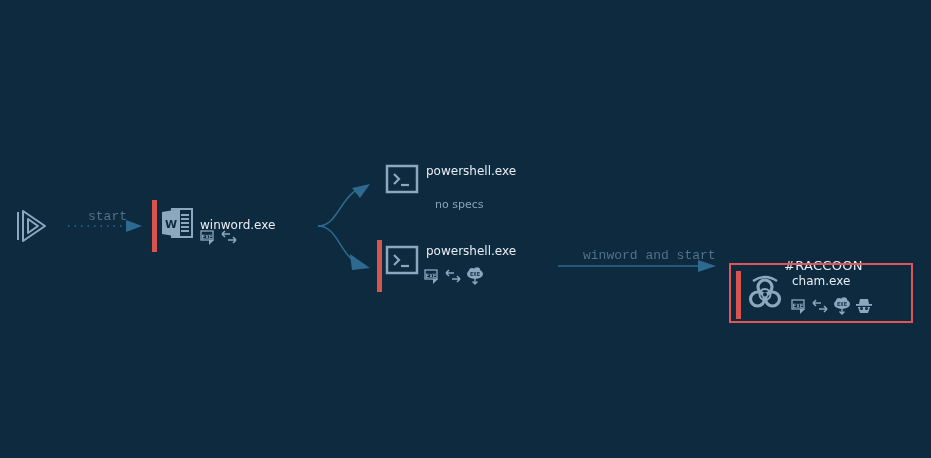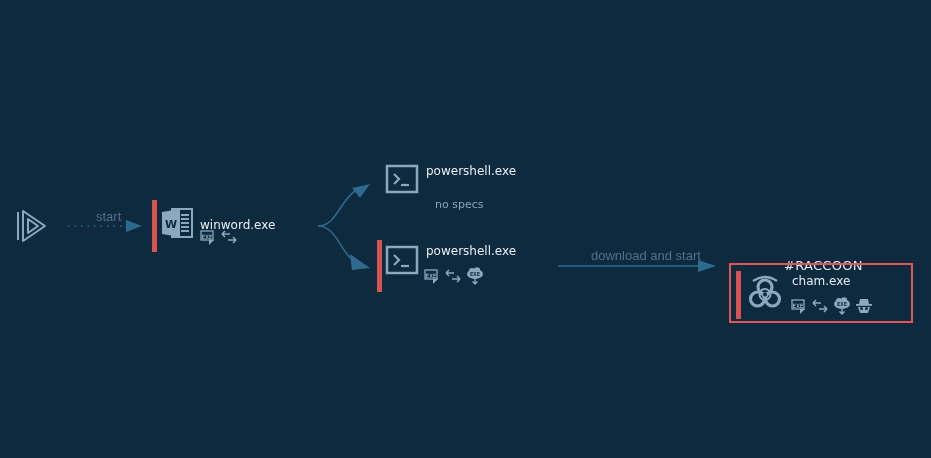--- a/index.html
+++ b/index.html
@@ -6,21 +6,21 @@
     body {
       width:931px; height:458px; overflow:hidden;
       background:#0e2a3f;
       font-family:"DejaVu Sans", "Liberation Sans", sans-serif;
       position:relative;
     }
     .abs { position:absolute; }
     .red-bar { position:absolute; background:#d9534f; width:5px; }
     .node-title { position:absolute; color:#e8eef3; font-size:12px; white-space:nowrap; }
     .sub { position:absolute; color:#8aa3b8; font-size:11px; white-space:nowrap; }
-    .edge-label { position:absolute; color:#52708a; font-family:Liberation Sans, sans-serif; font-size:13px; white-space:nowrap;margin-left:8px; }
+    .edge-label { position:absolute; color:#52708a; font-family:Liberation Mono, monospace; font-size:13px; white-space:nowrap; }
     .tag { position:absolute; color:#e8eef3; font-size:13px; letter-spacing:0.3px;margin-top:34px; }
     .icons-row { position:absolute; display:flex; align-items:center; gap:4px; height:16px; }
     .icons-row svg { display:block; }
     .highlight-box { position:absolute; border:2px solid #e05558; box-sizing:border-box; }
     svg.lines { position:absolute; left:0; top:0; }
   </style>
 </head>
 <body>
 
 <svg class="lines" width="931" height="458">
@@ -116,21 +116,21 @@
     <svg width="18" height="18" viewBox="0 0 18 18">
       <ellipse cx="9" cy="7" rx="8" ry="5" fill="#8ba8bf"></ellipse>
       <circle cx="6" cy="4" r="3" fill="#8ba8bf"></circle>
       <circle cx="11" cy="3.5" r="3.2" fill="#8ba8bf"></circle>
       <text x="9" y="9" text-anchor="middle" font-size="5.5" font-family="DejaVu Sans Mono, monospace" fill="#0e2a3f" font-weight="bold">EXE</text>
       <path d="M9,12 L9,17 M6.5,14.5 L9,17 L11.5,14.5" stroke="#8ba8bf" stroke-width="1.4" fill="none"></path>
     </svg>
   </div>
 </div>
 
-<div class="edge-label" style="left:583px;top:248px;">download and start</div>
+<div class="edge-label" style="left:583px;top:248px;">winword and start</div>
 
 <div class="tag" style="left:784px;top:224px;">#RACCOON</div>
 <div class="highlight-box" style="left:729px;top:263px;width:184px;height:60px;">
   <div class="red-bar" style="left:5px;top:6px;height:48px;"></div>
   <svg class="abs" style="left:16px;top:10px;" width="36" height="36" viewBox="0 0 36 36">
     <g fill="none" stroke="#8ba8bf" stroke-width="3.2">
       <circle cx="18" cy="12" r="7"></circle>
       <circle cx="10.5" cy="24" r="7"></circle>
       <circle cx="25.5" cy="24" r="7"></circle>
     </g>

